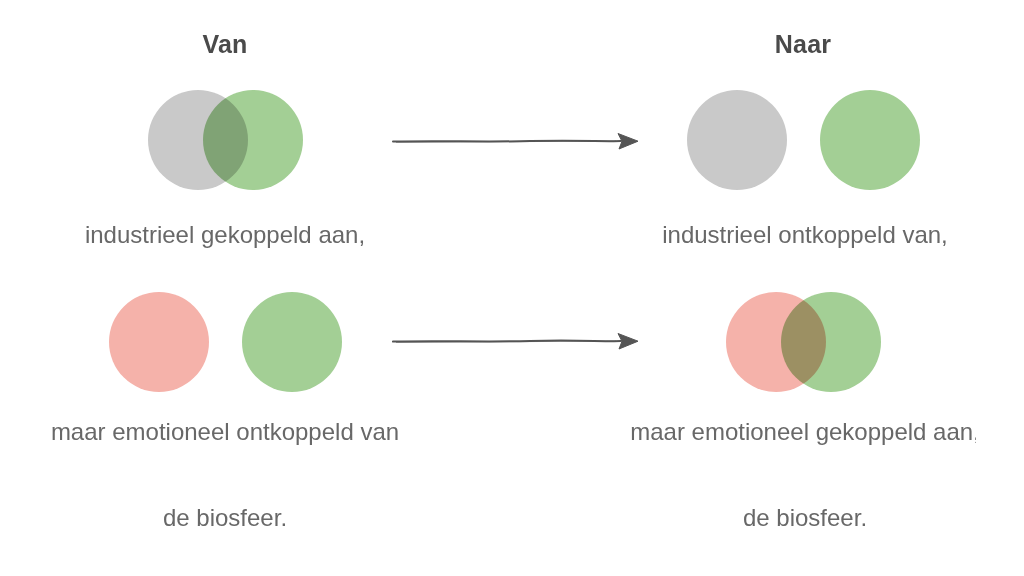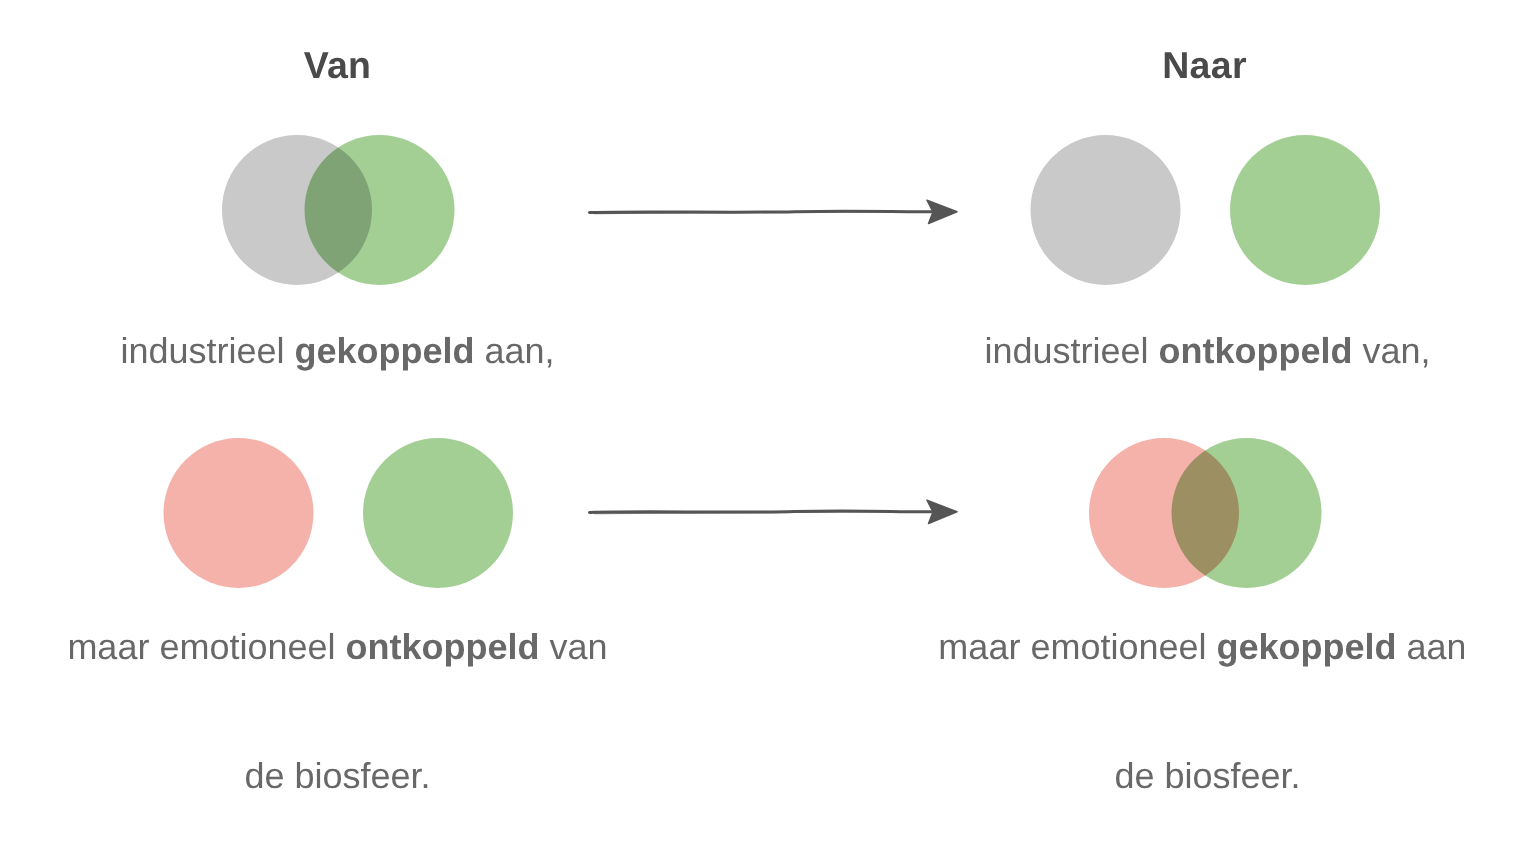--- a/index.html
+++ b/index.html
@@ -60,21 +60,21 @@
   .arrow .head { fill: var(--color-arrow, #555555); stroke: var(--color-arrow, #555555); }
 
   .caption {
     position: absolute;
     width: 470px;
     text-align: center;
     font-size: 24px;
     color: var(--color-caption_text, #686868);
     white-space: nowrap;
   }
-  .caption b { font-weight: bold; }
+  .caption b { font-weight: normal; }
   .cap-l { left: -10px; }
   .cap-rr { left: 570px; }
   .cap-r1 { top: 221px; }
   .cap-r2 { top: 418px; }
   .cap-r3 { top: 504px; }
 </style>
 </head>
 <body>
 
 <div class="stage">

